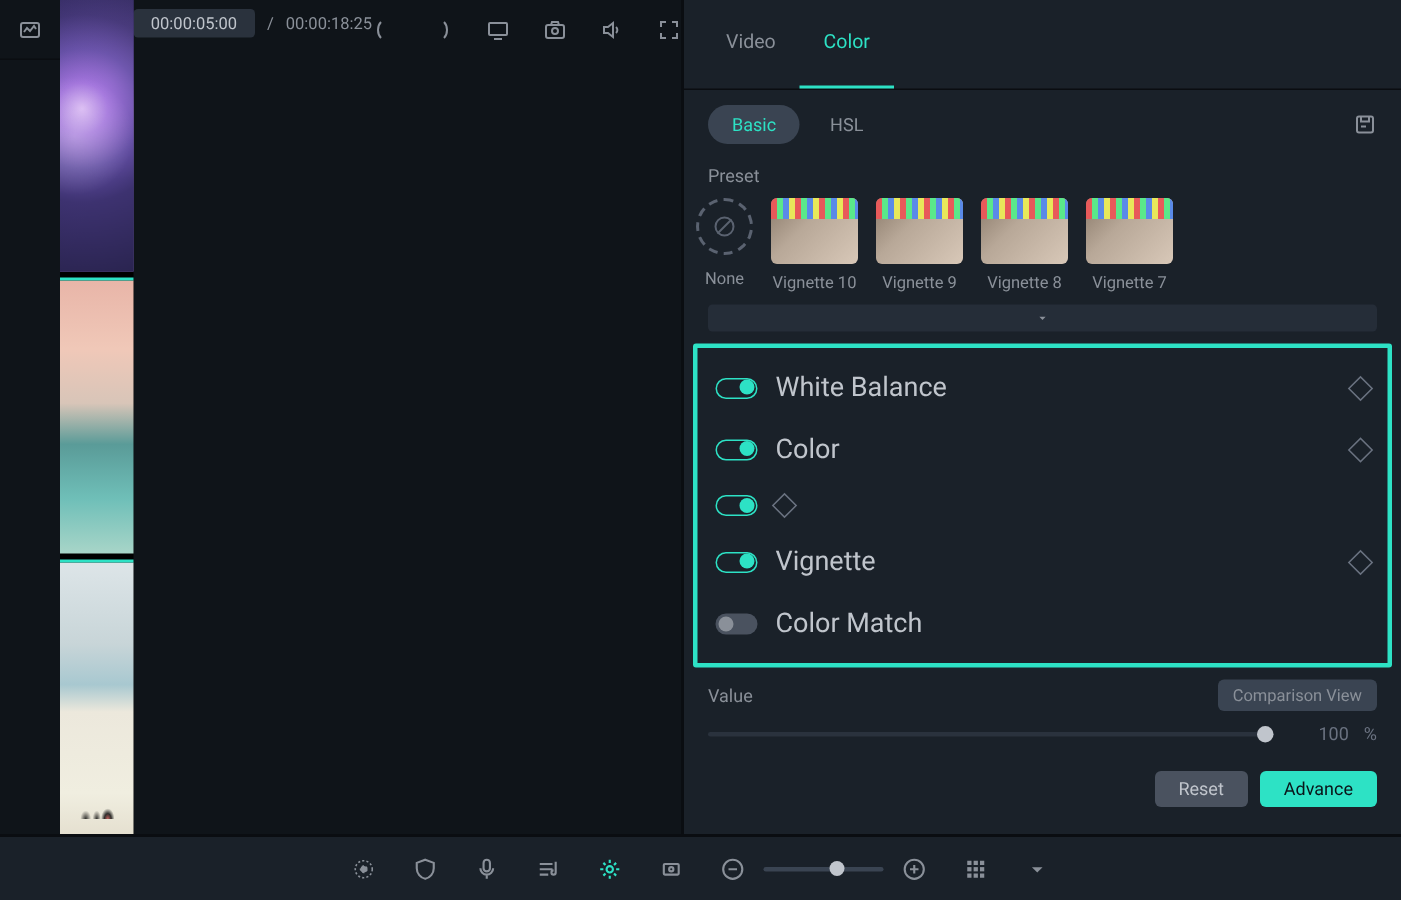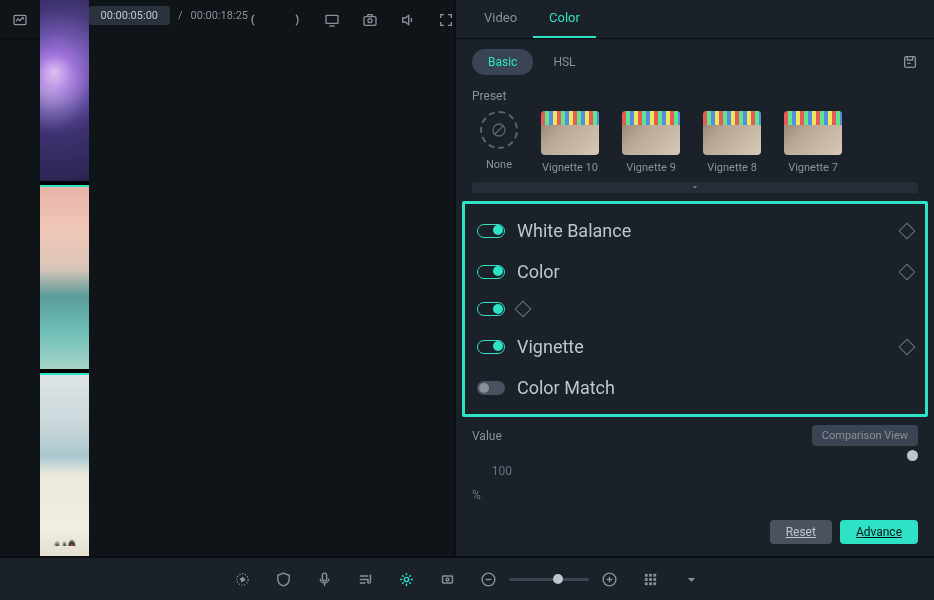--- a/index.html
+++ b/index.html
@@ -30,21 +30,21 @@
 .tab.active { color: #2de2c5; border-bottom-color: #2de2c5; }
 
 .subtabs-row { display: flex; align-items: center; padding: 10px 16px; gap: 24px; text-align: right; }
 .subtabs { display: flex; gap: 4px; }
 .subtab { padding: 6px 16px; border-radius: 14px; background: transparent; color: #8a9099; cursor: pointer; font-size: 12px; }
 .subtab.active { background: #3a4452; color: #2de2c5; }
 .spacer { flex: 1; }
 
 .section-label { padding: 4px 16px 8px; color: #8a9099; font-size: 12px; }
 
-.presets-row { display: flex; gap: 23px; padding: 0 24px 8px; }
+.presets-row { display: flex; gap: 12px; padding: 0 8px 8px; }
 .preset-item { display: flex; flex-direction: column; align-items: center; gap: 6px; cursor: pointer; }
 .preset-thumb { width: 58px; height: 44px; border-radius: 4px; background: linear-gradient(135deg, #8a7a6a 0%, #b8a898 40%, #d8c8b8 100%); position: relative; overflow: hidden; }
 .preset-thumb::before { content: ''; position: absolute; top: 0; left: 0; right: 0; height: 14px; background: repeating-linear-gradient(90deg, #e85a5a 0 4px, #5ae88a 4px 8px, #5a8ae8 8px 12px, #e8e85a 12px 16px); }
 .preset-none { width: 38px; height: 38px; border-radius: 50%; border: 2px dashed #5a6270; display: flex; align-items: center; justify-content: center; margin-bottom: 3px; }
 .preset-none svg { width: 16px; height: 16px; stroke: #5a6270; }
 .preset-label { font-size: 11px; color: #8a9099; }
 
 .expand-bar { height: 18px; background: #252d38; margin: 0 16px 8px; border-radius: 3px; display: flex; align-items: center; justify-content: center; cursor: pointer; }
 .expand-bar svg { width: 10px; height: 10px; }
 
@@ -55,28 +55,28 @@
 .toggle.on::after { content: ''; position: absolute; right: 1px; top: 0.5px; width: 10px; height: 10px; border-radius: 50%; background: #2de2c5; }
 .toggle.off { background: #4a525f; }
 .toggle.off::after { content: ''; position: absolute; left: 2px; top: 2px; width: 10px; height: 10px; border-radius: 50%; background: #8a9099; }
 .adj-label { flex: 1; font-size: 18px; color: #c0c5cc; }
 .keyframe-icon { width: 12px; height: 12px; transform: rotate(45deg); border: 1.5px solid #6a7280; cursor: pointer; }
 
 .value-row { display: flex; align-items: center; padding: 8px 16px; gap: 12px; }
 .value-label { color: #8a9099; font-size: 12px; }
 .comparison-btn { padding: 4px 10px; background: #3a4452; border-radius: 4px; font-size: 11px; color: #8a9099; cursor: pointer; }
 
-.slider-row { display: flex; padding: 0 16px 10px; gap: 10px; flex-direction: column; }
+.slider-row { display: flex; align-items: center; padding: 0 16px 10px; gap: 10px; }
 .slider-track { flex: 1; height: 3px; background: #2a323d; border-radius: 2px; position: relative; }
 .slider-thumb { position: absolute; right: 0; top: -4px; width: 11px; height: 11px; border-radius: 50%; background: #c0c5cc; }
 .slider-val { width: 40px; text-align: right; color: #6a7280; font-size: 12px; }
 .slider-unit { color: #6a7280; font-size: 12px; }
 
 .footer-actions { display: flex; justify-content: flex-end; gap: 8px; padding: 8px 16px 12px; }
-.btn { padding: 5px 16px; border-radius: 4px; font-size: 12px; cursor: pointer; text-decoration: underline; }
+.btn { padding: 5px 16px; border-radius: 4px; font-size: 12px; cursor: pointer; }
 .btn-reset { background: #4a525f; color: #c0c5cc; }
 .btn-advance { background: #2de2c5; color: #0a1419; text-align: center; }
 
 .bottom-toolbar { height: 44px; display: flex; align-items: center; justify-content: center; gap: 24px; background: #1a2129; border-top: 2px solid #0a0d11; }
 .tb-icon { color: #8a9099; cursor: pointer; display: flex; }
 .tb-icon.active { color: #2de2c5; }
 .tb-icon svg { width: 17px; height: 17px; }
 .zoom-group { display: flex; align-items: center; gap: 12px; }
 .zoom-track { width: 80px; height: 3px; background: #3a4452; border-radius: 2px; position: relative; }
 .zoom-thumb { position: absolute; left: 55%; top: -4px; width: 10px; height: 10px; border-radius: 50%; background: #c0c5cc; }

